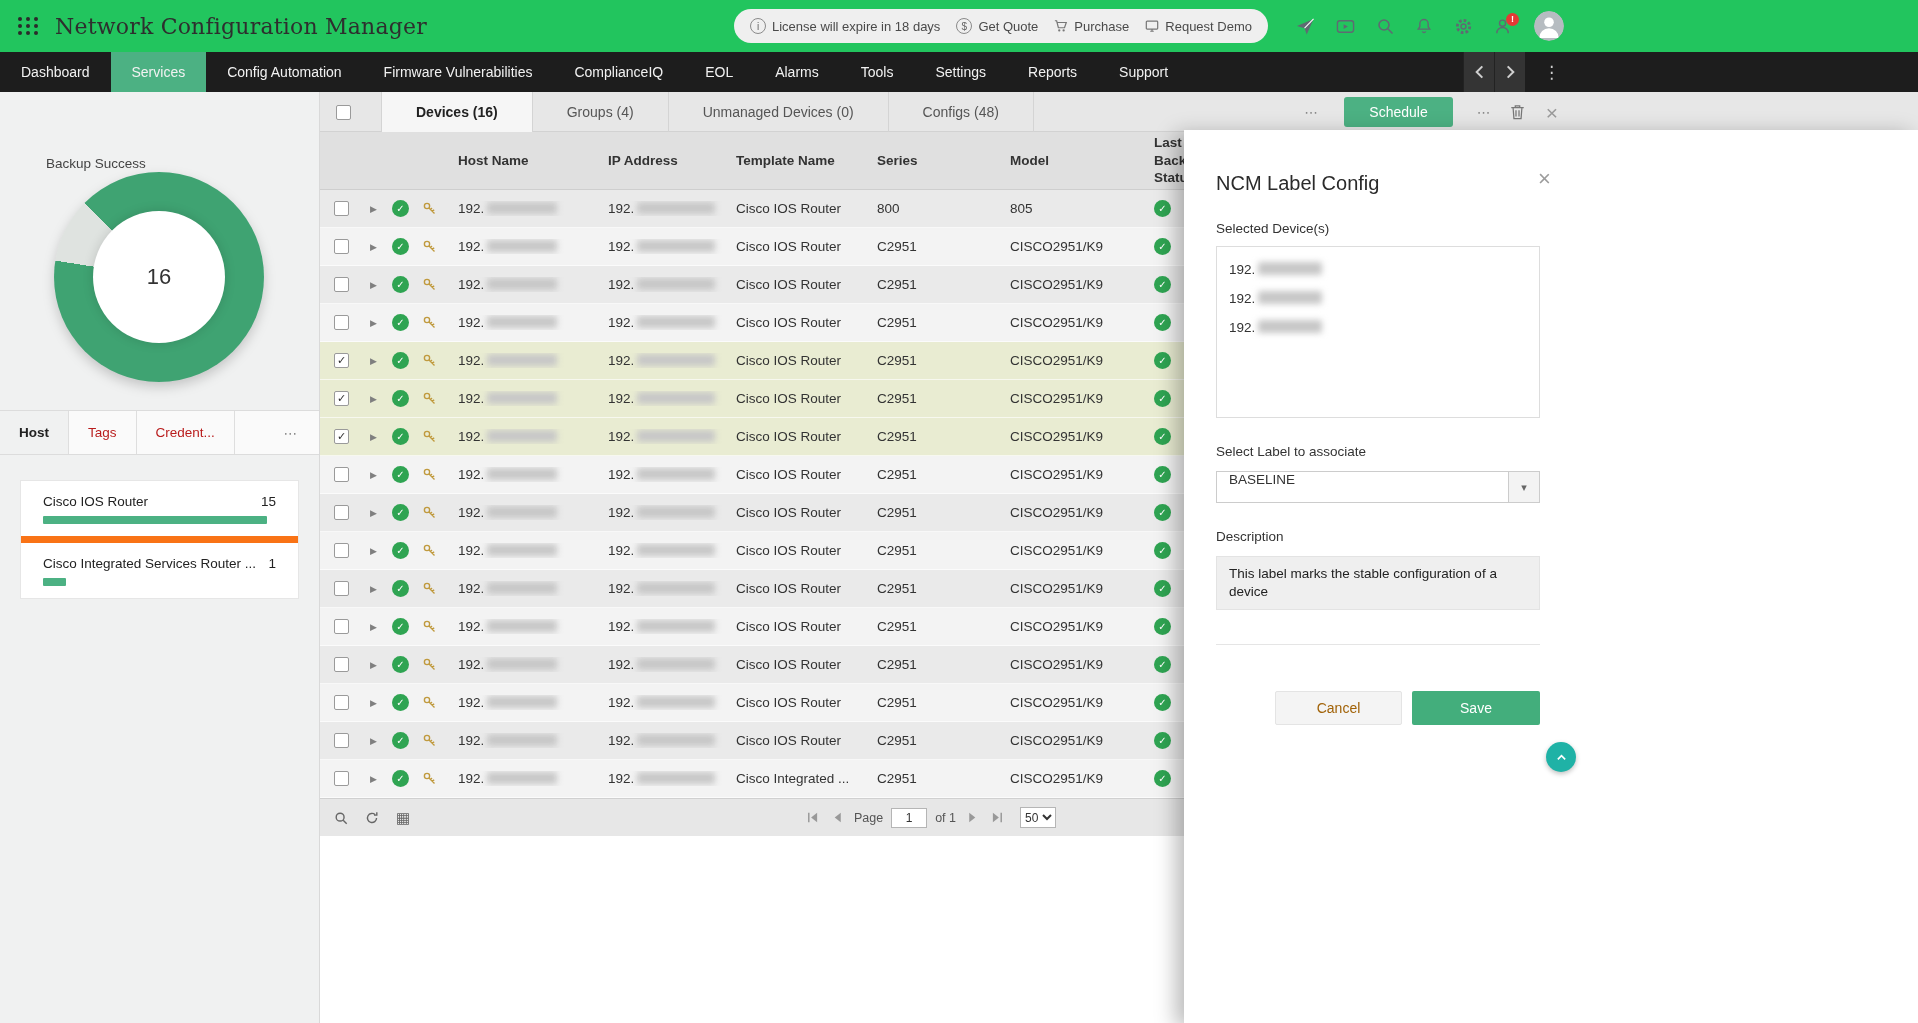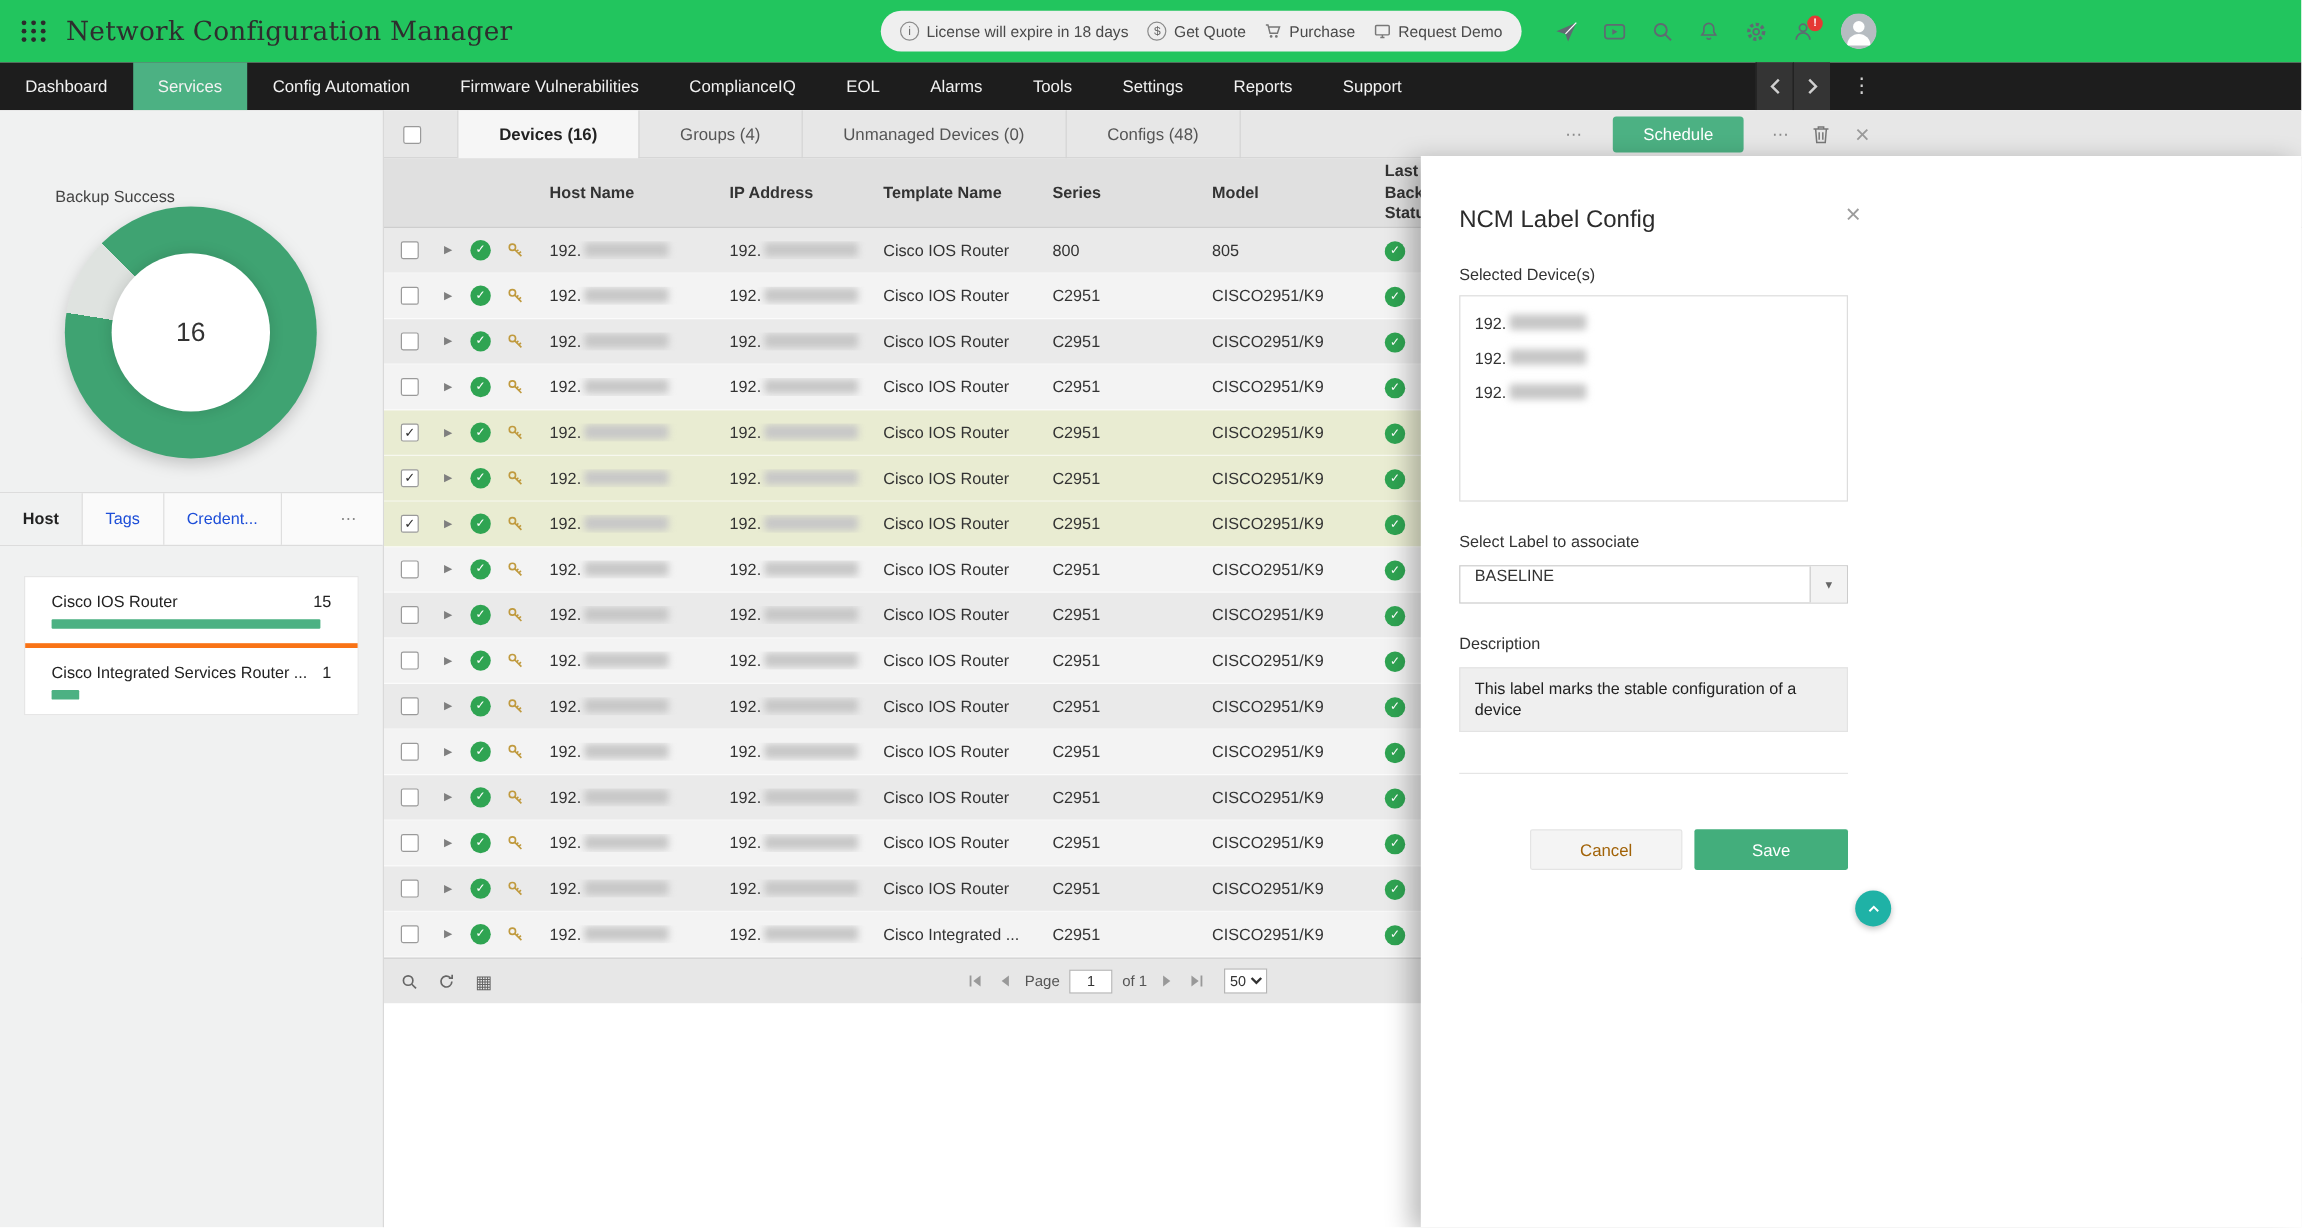--- a/index.html
+++ b/index.html
@@ -37,26 +37,26 @@
 
   
   .sidebar{width:320px;min-width:320px;background:#f0f1f1;border-right:1px solid #d9d9d9;height:931px}
   .donut-area{position:relative;height:318px}
   .donut-label{position:absolute;left:46px;top:64px;font-size:13.5px;color:#444}
   .donut{position:absolute;left:54px;top:80px;width:210px;height:210px;border-radius:50%;filter:drop-shadow(0 5px 6px rgba(0,0,0,.18))}
   .donut-hole{position:absolute;left:39px;top:39px;width:132px;height:132px;border-radius:50%;background:#fff;display:flex;align-items:center;justify-content:center;box-shadow:0 0 12px rgba(0,0,0,.14)}
   .donut-value{font-size:22px;color:#333}
   .side-tabs{display:flex;align-items:stretch;height:45px;border-top:1px solid #dcdcdc;border-bottom:1px solid #dcdcdc;background:#fafafa}
   #side-tabs-items{display:flex;align-items:stretch}
-  .stab{padding:0 19px;display:flex;align-items:center;font-size:13.5px;color:#1d4ed8;border-right:1px solid #dedede;cursor:pointer;white-space:nowrap}
+  .stab{padding:0 19px;display:flex;align-items:center;font-size:13.5px;color:#b91c1c;border-right:1px solid #dedede;cursor:pointer;white-space:nowrap}
   .stab.active{color:#222;font-weight:bold;background:#f0f1f1}
   .stab-more{margin-left:auto;padding:0 20px;display:flex;align-items:center;color:#888;letter-spacing:2px;cursor:pointer}
   .type-card{margin:25px 20px 0 20px;background:#fff;border:1px solid #e6e6e6}
   .type-item{padding:13px 22px 12px 22px;cursor:pointer}
-  .type-item + .type-item{border-top:4px solid #f97316}
+  .type-item + .type-item{border-top:7px solid #f97316}
   .ti-row{display:flex;justify-content:space-between;align-items:center}
   .ti-label{color:#222;font-size:13.5px}
   .ti-count{color:#222;font-size:13.5px}
   .ti-bar{height:8px;background:#4cb183;border-radius:1px;margin-top:7px}
 
   
   .main{flex:1;display:flex;flex-direction:column;background:#fff;position:relative}
   .toolbar{height:40px;background:#e7e7e7;display:flex;align-items:center;border-bottom:1px solid #d2d2d2;padding:1px 360px 0 16px}
   .cb{width:15px;height:15px;border:1px solid #9a9a9a;border-radius:2px;background:#fff;display:inline-flex;align-items:center;justify-content:center;font-size:11px;color:#2e2e2e;cursor:pointer;flex:none}
   #main-tabs{display:flex;align-items:stretch;height:40px;margin-left:30px}

